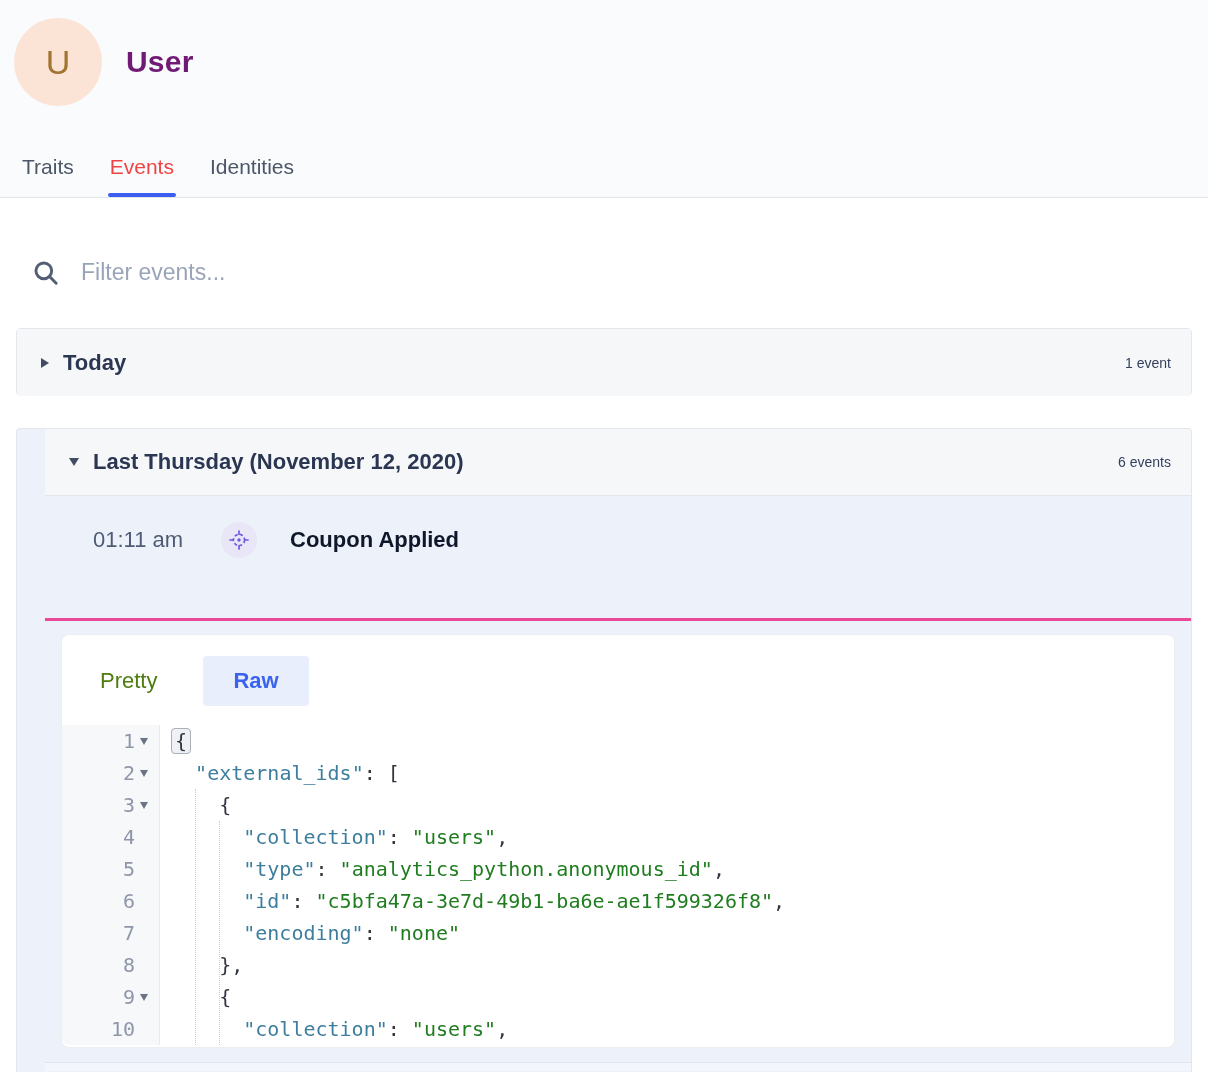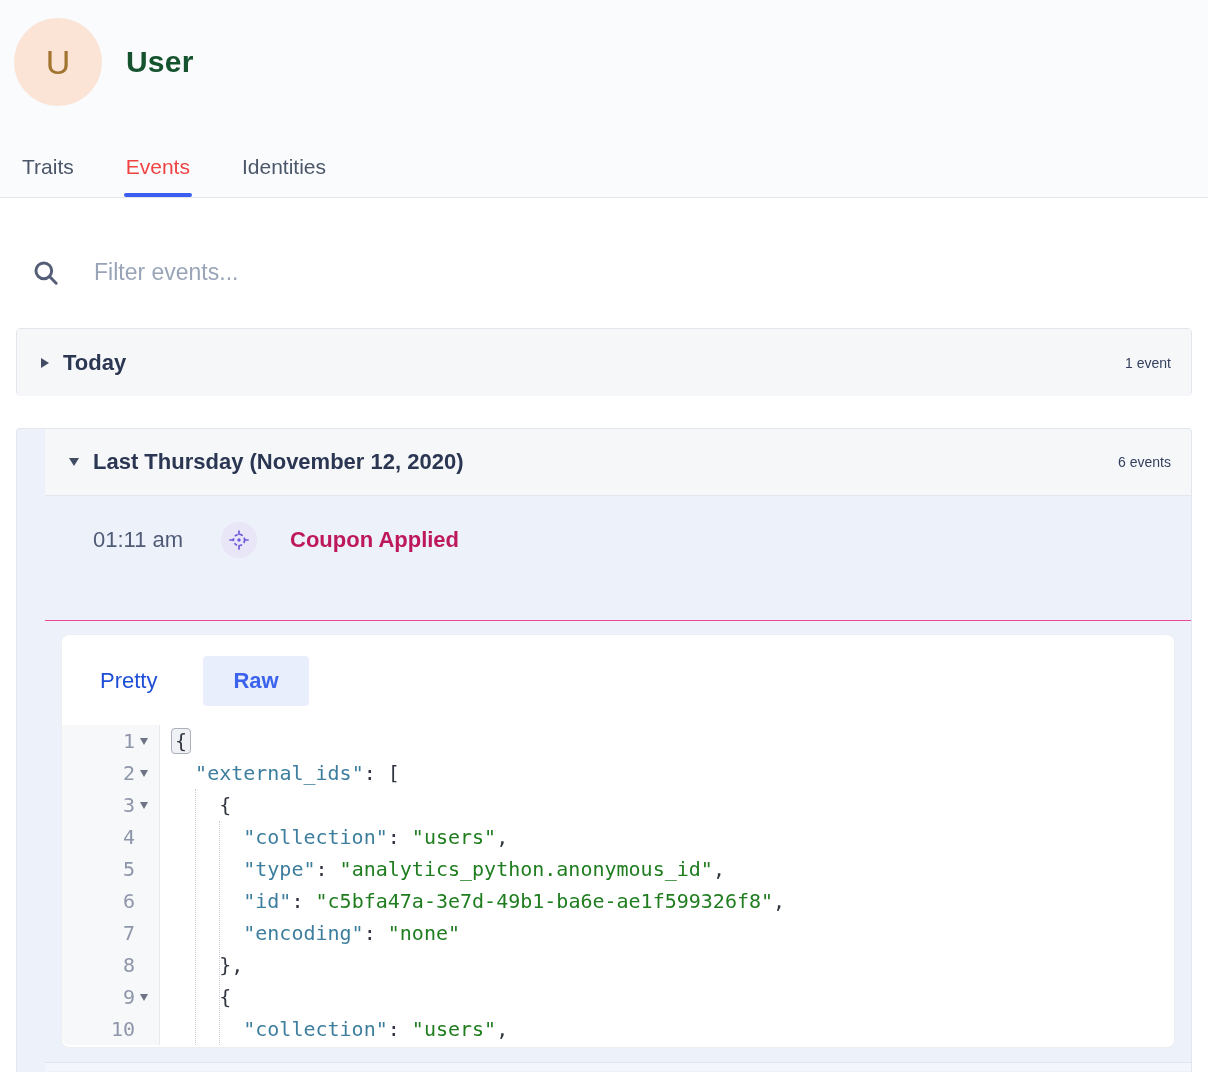--- a/index.html
+++ b/index.html
@@ -5,62 +5,62 @@
   * { margin:0; padding:0; box-sizing:border-box; }
   html,body { width:1208px; height:1072px; overflow:hidden; background:#ffffff;
     font-family:"Liberation Sans", sans-serif; }
 
   
   .page-header { background:#fafbfd; border-bottom:1px solid #e2e5ea; height:198px; position:relative; }
   .user-row { display:flex; align-items:center; padding:18px 0 0 14px; }
   .avatar { width:88px; height:88px; border-radius:50%; background:#fbe3d5;
     display:flex; align-items:center; justify-content:center;
     color:#a1742f; font-size:34px; font-weight:400; }
-  .page-title { margin-left:24px; font-size:30px; font-weight:700; color:#14532d; letter-spacing:.2px; }
-
-  .tab-bar { position:absolute; left:0; bottom:0; display:flex; gap:48px; padding-left:20px; }
+  .page-title { margin-left:24px; font-size:30px; font-weight:700; color:#701a75; letter-spacing:.2px; }
+
+  .tab-bar { position:absolute; left:0; bottom:0; display:flex; gap:32px; padding-left:20px; }
   .tab { position:relative; font-size:21px; color:#4b5668; padding:14px 2px 18px; cursor:pointer; }
   .tab.active { color:#ef4444; font-weight:500; }
   .tab .underline { position:absolute; left:0; right:0; bottom:0; height:4px;
     border-radius:3px; background:#3b5ef0; }
 
   
-  .search-row { display:flex; align-items:center; margin-top:54px; padding-left:32px; height:40px;gap:13px; }
+  .search-row { display:flex; align-items:center; margin-top:54px; padding-left:32px; height:40px; }
   .search-icon { width:27px; height:27px; flex:0 0 auto; }
   .search-input { border:none; outline:none; background:transparent; margin-left:22px;
     font-size:23px; color:#323c52; width:800px; font-family:"Liberation Sans", sans-serif; }
   .search-input::placeholder { color:#9aa4b8; }
 
   
   .section-box { margin:0 16px; border:1px solid #e3e6ec; border-radius:4px; background:#3b82f6; }
   .section-box.today { margin-top:36px; height:68px; }
   .section-box.expanded { margin-top:32px; height:645px; border-radius:4px 4px 0 0; border-bottom:none; overflow:hidden; background:#edf1f9;padding-left:28px; }
   .section-head { height:67px; display:flex; align-items:center; padding:0 20px 0 24px;
     background:#f6f7f9; cursor:pointer; }
   .section-box.expanded .section-head { border-bottom:1px solid #e3e6ec; }
   .caret-right { width:0; height:0; border-left:8px solid #414c64;
     border-top:5.5px solid transparent; border-bottom:5.5px solid transparent; }
   .caret-down { width:0; height:0; border-top:8px solid #414c64;
     border-left:5.5px solid transparent; border-right:5.5px solid transparent; }
   .section-title { margin-left:14px; font-size:22px; font-weight:700; color:#2b3653; }
   .section-count { margin-left:auto; font-size:14px; font-weight:500; color:#333f5d; }
 
   
-  .event-row { height:125px; border-bottom:1px solid #ec4899; display:flex;
+  .event-row { height:125px; border-bottom:3px solid #ec4899; display:flex;
     align-items:flex-start; padding:26px 0 0 48px; cursor:pointer; }
   .event-time { width:128px; font-size:22px; color:#505b76; padding-top:5px; }
   .event-icon-wrap { width:36px; height:36px; border-radius:50%; background:#e9e6f8;
     display:flex; align-items:center; justify-content:center; }
-  .event-name { margin-left:33px; font-size:22px; font-weight:600; color:#be185d; padding-top:5px; }
+  .event-name { margin-left:33px; font-size:22px; font-weight:600; color:#0f172a; padding-top:5px; }
 
   
   .payload-card { margin:13px 16px 0; background:#ffffff; border:1px solid #eceef2;
     border-radius:8px; height:414px; overflow:hidden; }
   .viewer-tabs { display:flex; align-items:center; padding:20px 0 0 38px; height:72px; }
-  .viewer-tab { font-size:22px; color:#1d4ed8; font-weight:500; cursor:pointer; padding:12px 0; }
+  .viewer-tab { font-size:22px; color:#4d7c0f; font-weight:500; cursor:pointer; padding:12px 0; }
   .viewer-tab.active { background:#e9eefc; color:#3b63ee; font-weight:600;
     border-radius:4px; padding:12px 30px; margin-left:46px; }
 
   .code-area { position:relative; margin-top:18px; height:320px; }
   .gutter { position:absolute; left:0; top:0; bottom:0; width:98px; background:#f7f8fa;
     border-right:1px solid #e7e9ee; border-radius:0 0 0 8px; }
   .gutter-line { height:32px; display:flex; align-items:center; justify-content:flex-end; padding-right:6px; }
   .gutter-num { font-family:"DejaVu Sans Mono", monospace; font-size:20px; color:#8e96a9; }
   .fold-slot { width:18px; display:flex; align-items:center; justify-content:center; }
   .fold-arrow { width:0; height:0; border-top:7px solid #6b7385;

